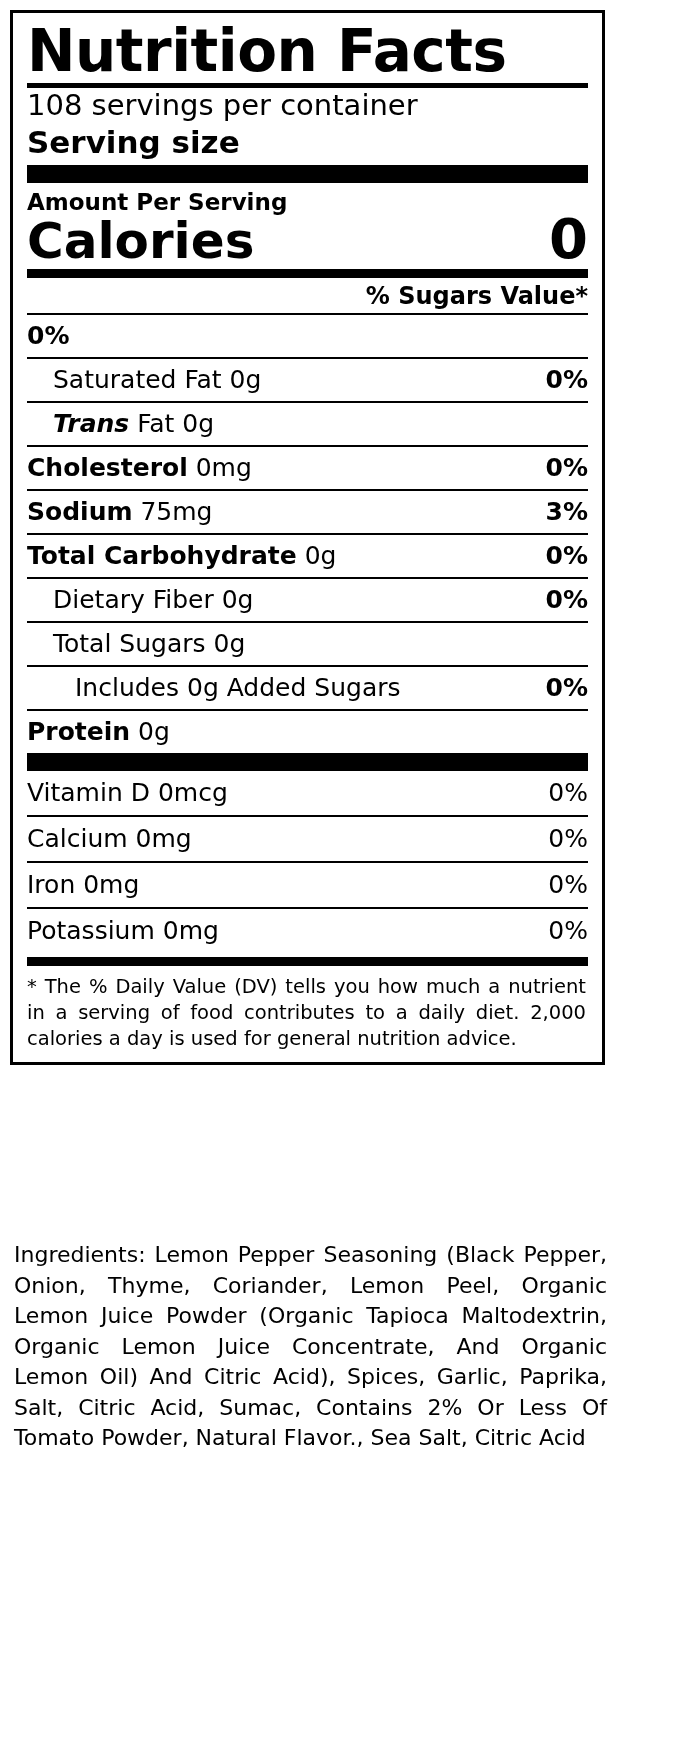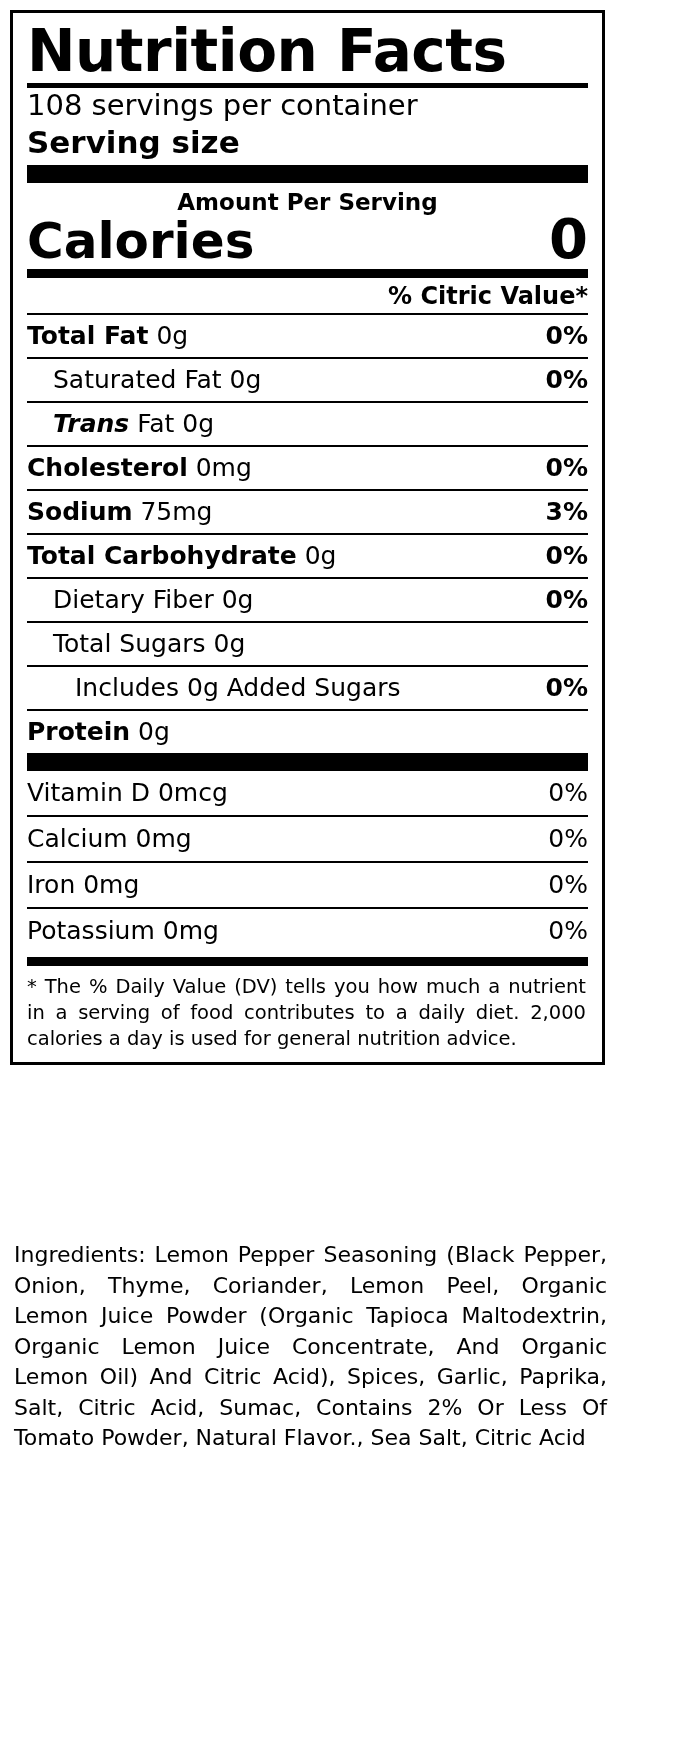--- a/index.html
+++ b/index.html
@@ -63,21 +63,20 @@
     gap: 48px;
   }
   .serving-size-row .ss-label { }
   .serving-size-row .ss-value { }
 
   .amount-per {
     font-size: 23px;
     font-weight: bold;
     margin-top: 6px;
     margin-bottom: 0px;
-    text-align: center;
   }
 
   .calories-row {
     display: flex;
     justify-content: space-between;
     align-items: flex-end;
     margin-top: -4px;
     margin-bottom: 2px;
   }
   .calories-label {
@@ -163,25 +162,24 @@
 
     <div class="amount-per">Amount Per Serving</div>
 
     <div class="calories-row">
       <span class="calories-label">Calories</span>
       <span class="calories-value">0</span>
     </div>
 
     <div class="rule-heavy"></div>
 
-    <div class="dv-header">% Citric Value*</div>
-
-    <div class="rule-thin"></div>
-    <div class="nf-row">
-      <span class="nm"><b>Total Fat</b> <span>0g</span></span>
+    <div class="dv-header">% Sugars Value*</div>
+
+    <div class="rule-thin"></div>
+    <div class="nf-row">
       <span class="dv">0%</span>
     </div>
 
     <div class="rule-thin"></div>
     <div class="nf-row indent1">
       <span class="nm"><span>Saturated Fat</span> <span>0g</span></span>
       <span class="dv">0%</span>
     </div>
 
     <div class="rule-thin"></div>

